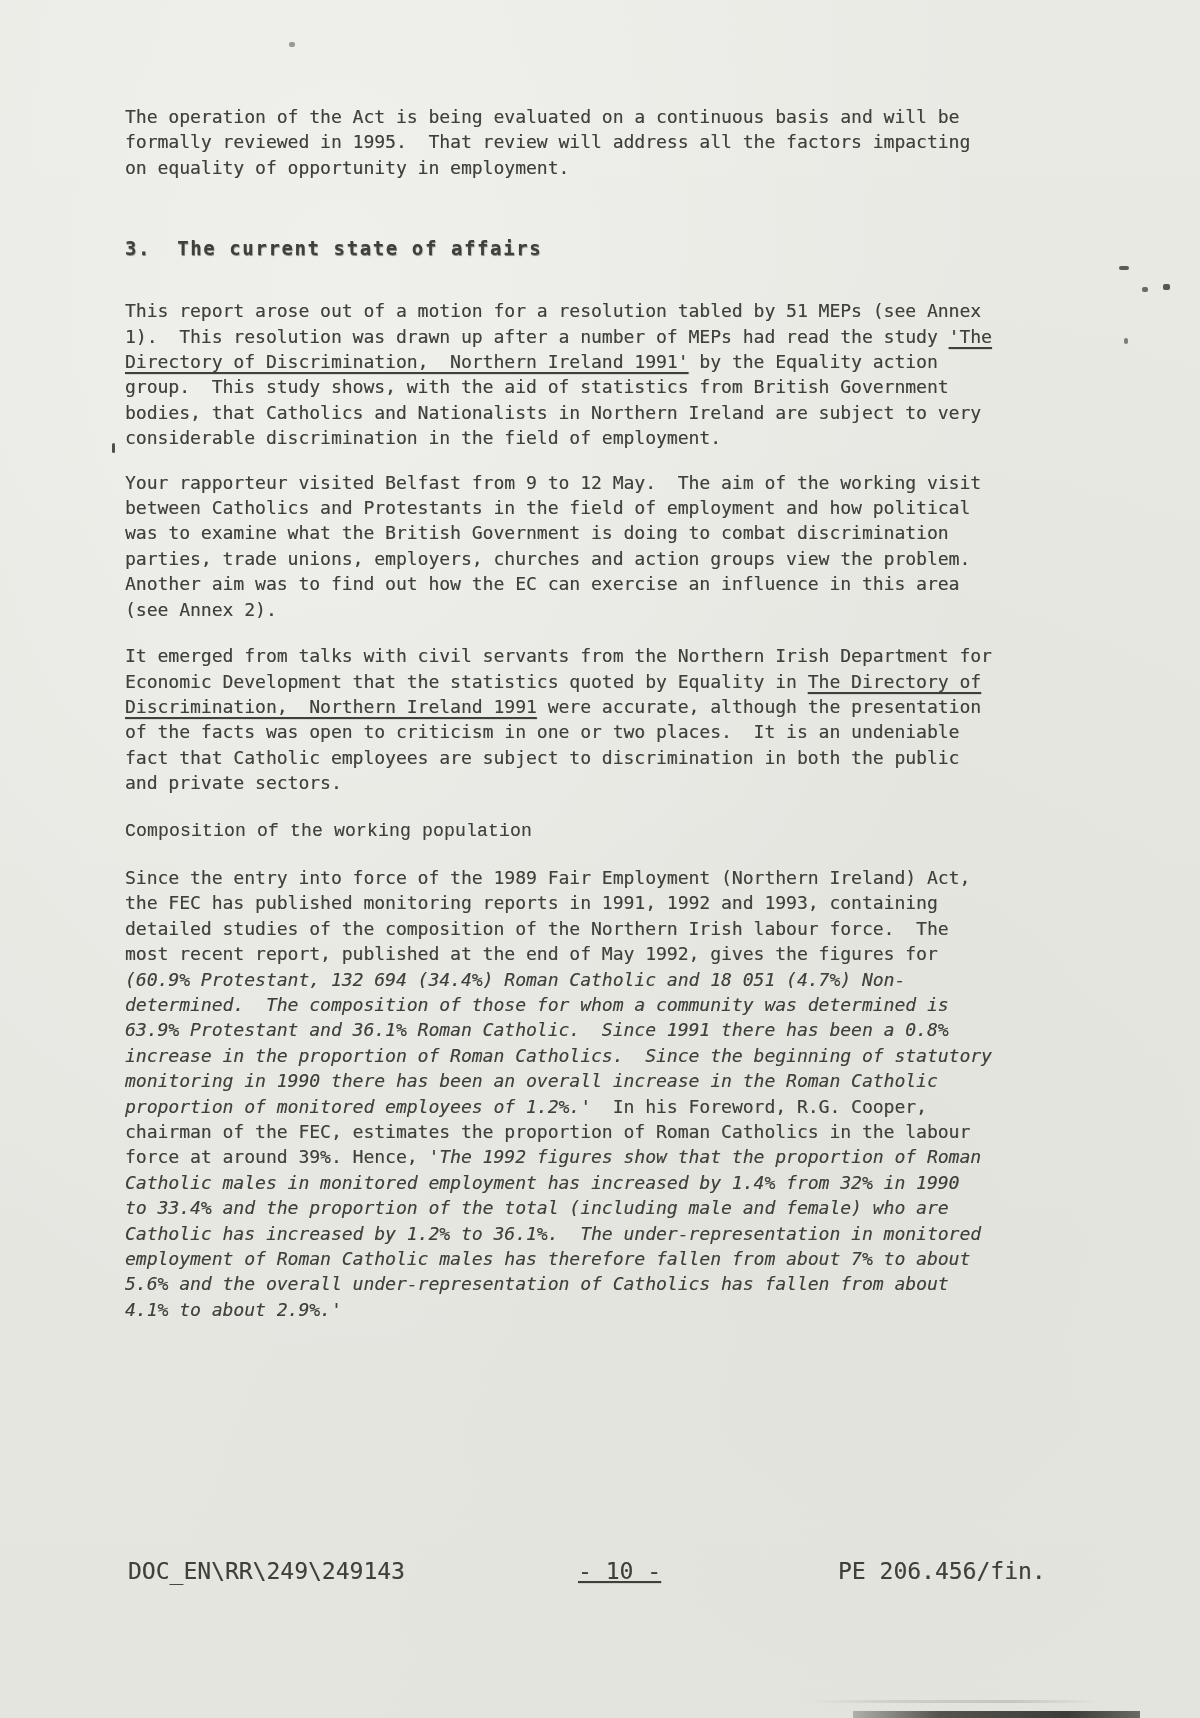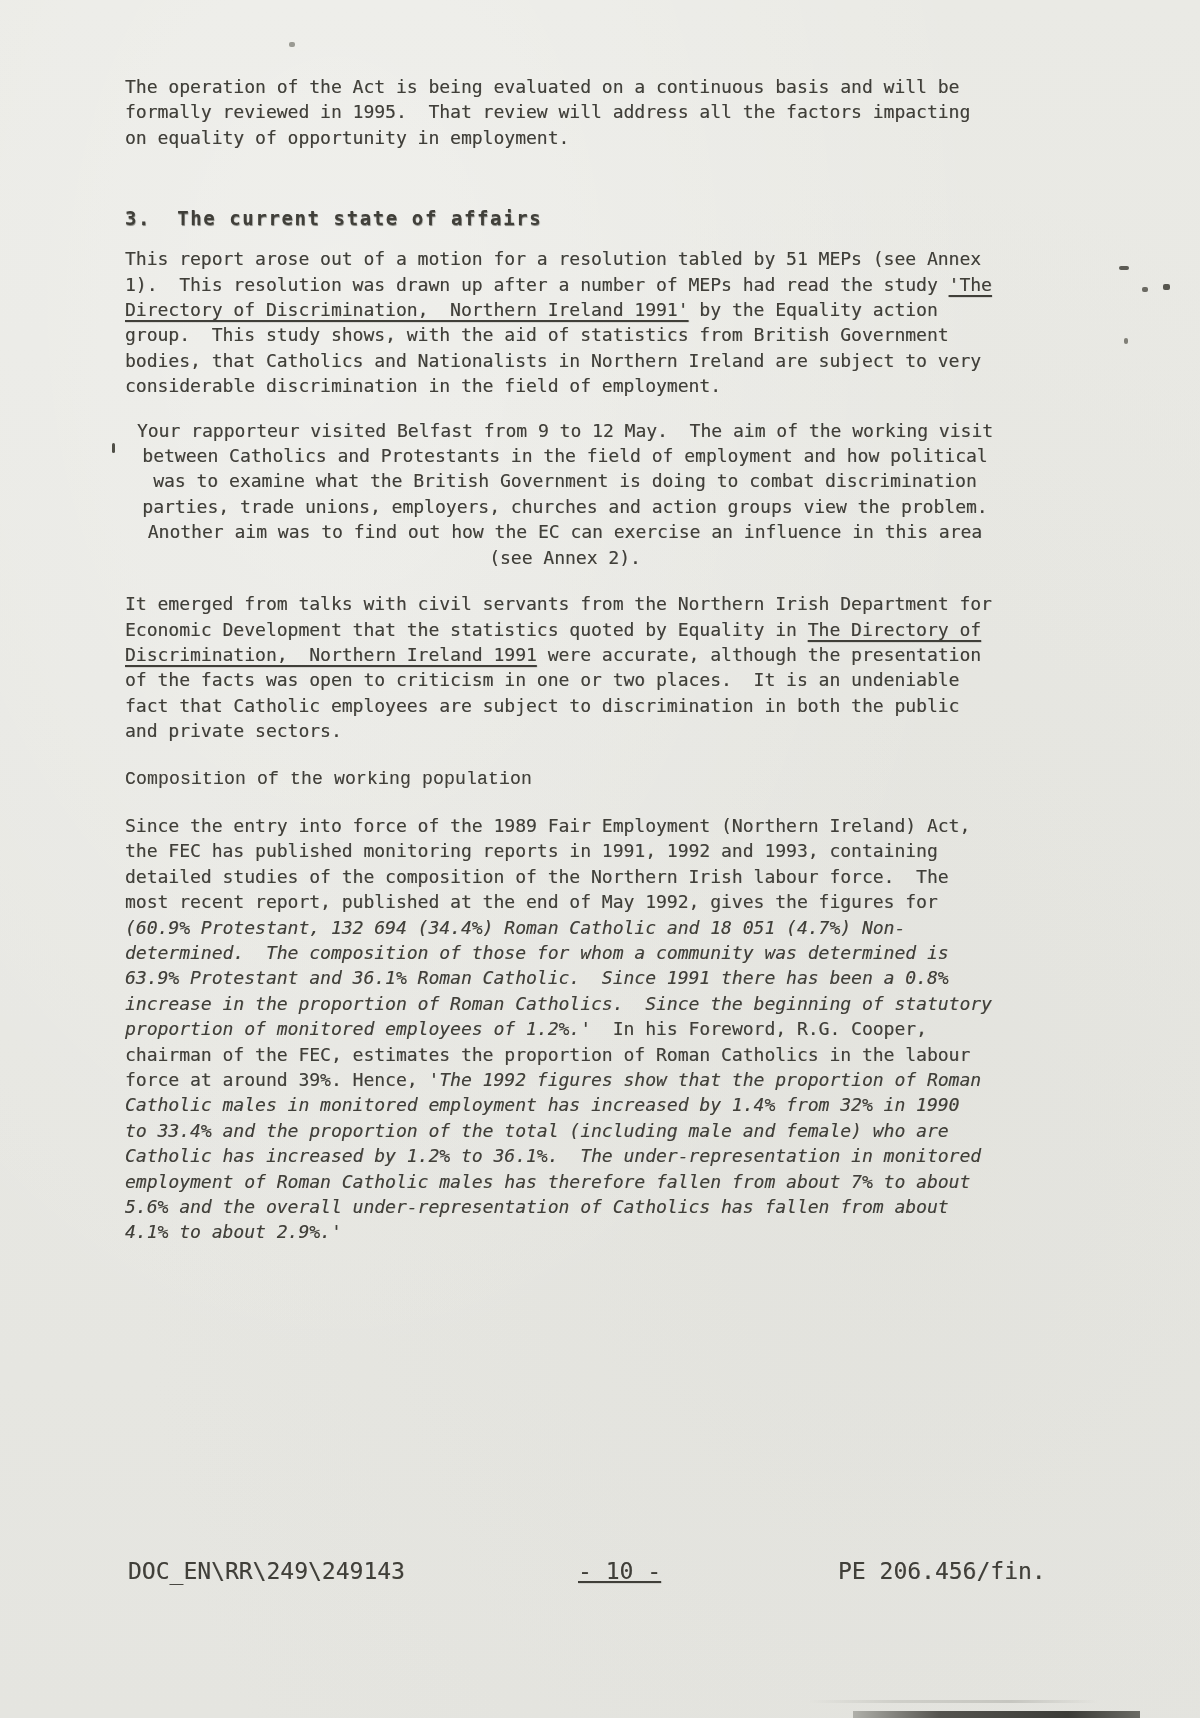--- a/index.html
+++ b/index.html
@@ -15,33 +15,33 @@
     background-color: #e8e8e3;
     background-image:
       radial-gradient(ellipse at 28% 18%, rgba(255,255,255,0.28), rgba(255,255,255,0) 55%),
       radial-gradient(ellipse at 75% 70%, rgba(220,220,214,0.35), rgba(220,220,214,0) 60%),
       linear-gradient(#eaeae5, #e5e5e0);
     color: #403f39;
   }
   .doc {
     position: absolute;
     left: 125px;
-    top: 8px;
+    top: 0;
     width: 880px;
-    padding-top: 66px;
+    padding-top: 104px;
     font-size: 18px;
     line-height: 25.4px;
     text-shadow: 0.3px 0.3px 0.6px rgba(64,63,57,0.45);
   }
   .line { white-space: pre; }
   .block.paragraph { margin: 0; }
   .doc > .block:nth-child(1) { margin-bottom: 54px; }
-  .doc > .block:nth-child(2) { margin-bottom: 14px; }
+  .doc > .block:nth-child(2) { margin-bottom: 36px; }
   .doc > .block:nth-child(3) { margin-bottom: 19px; }
-  .doc > .block:nth-child(4) { margin-bottom: 21px; text-align: center; }
+  .doc > .block:nth-child(4) { margin-bottom: 21px; }
   .doc > .block:nth-child(5) { margin-bottom: 23px; }
   .doc > .block:nth-child(6) { margin-bottom: 21px; }
   .block.heading {
     font-weight: bold;
     font-size: 19px;
     line-height: 28px;
     letter-spacing: 1.6px;
     text-shadow: 0.5px 0.5px 0.7px rgba(50,49,44,0.55);
   }
   .block.subheading { letter-spacing: 0.2px; font-family: Liberation Mono, monospace; }
@@ -120,20 +120,21 @@
       </div>
       <div class="block paragraph">
         <div class="line"><span>Since the entry into force of the 1989 Fair Employment (Northern Ireland) Act,</span></div>
         <div class="line"><span>the FEC has published monitoring reports in 1991, 1992 and 1993, containing</span></div>
         <div class="line"><span>detailed studies of the composition of the Northern Irish labour force.  The</span></div>
         <div class="line"><span>most recent report, published at the end of May 1992, gives the figures for</span></div>
         <div class="line"><span class="seg-italic">(60.9% Protestant, 132 694 (34.4%) Roman Catholic and 18 051 (4.7%) Non-</span></div>
         <div class="line"><span class="seg-italic">determined.  The composition of those for whom a community was determined is</span></div>
         <div class="line"><span class="seg-italic">63.9% Protestant and 36.1% Roman Catholic.  Since 1991 there has been a 0.8%</span></div>
         <div class="line"><span class="seg-italic">increase in the proportion of Roman Catholics.  Since the beginning of statutory</span></div>
+        <div class="line"><span class="seg-italic">monitoring in 1990 there has been an overall increase in the Roman Catholic</span></div>
         <div class="line"><span class="seg-italic">proportion of monitored employees of 1.2%.'</span><span>  In his Foreword, R.G. Cooper,</span></div>
         <div class="line"><span>chairman of the FEC, estimates the proportion of Roman Catholics in the labour</span></div>
         <div class="line"><span>force at around 39%. Hence, </span><span class="seg-italic">'The 1992 figures show that the proportion of Roman</span></div>
         <div class="line"><span class="seg-italic">Catholic males in monitored employment has increased by 1.4% from 32% in 1990</span></div>
         <div class="line"><span class="seg-italic">to 33.4% and the proportion of the total (including male and female) who are</span></div>
         <div class="line"><span class="seg-italic">Catholic has increased by 1.2% to 36.1%.  The under-representation in monitored</span></div>
         <div class="line"><span class="seg-italic">employment of Roman Catholic males has therefore fallen from about 7% to about</span></div>
         <div class="line"><span class="seg-italic">5.6% and the overall under-representation of Catholics has fallen from about</span></div>
         <div class="line"><span class="seg-italic">4.1% to about 2.9%.'</span></div>
       </div>

